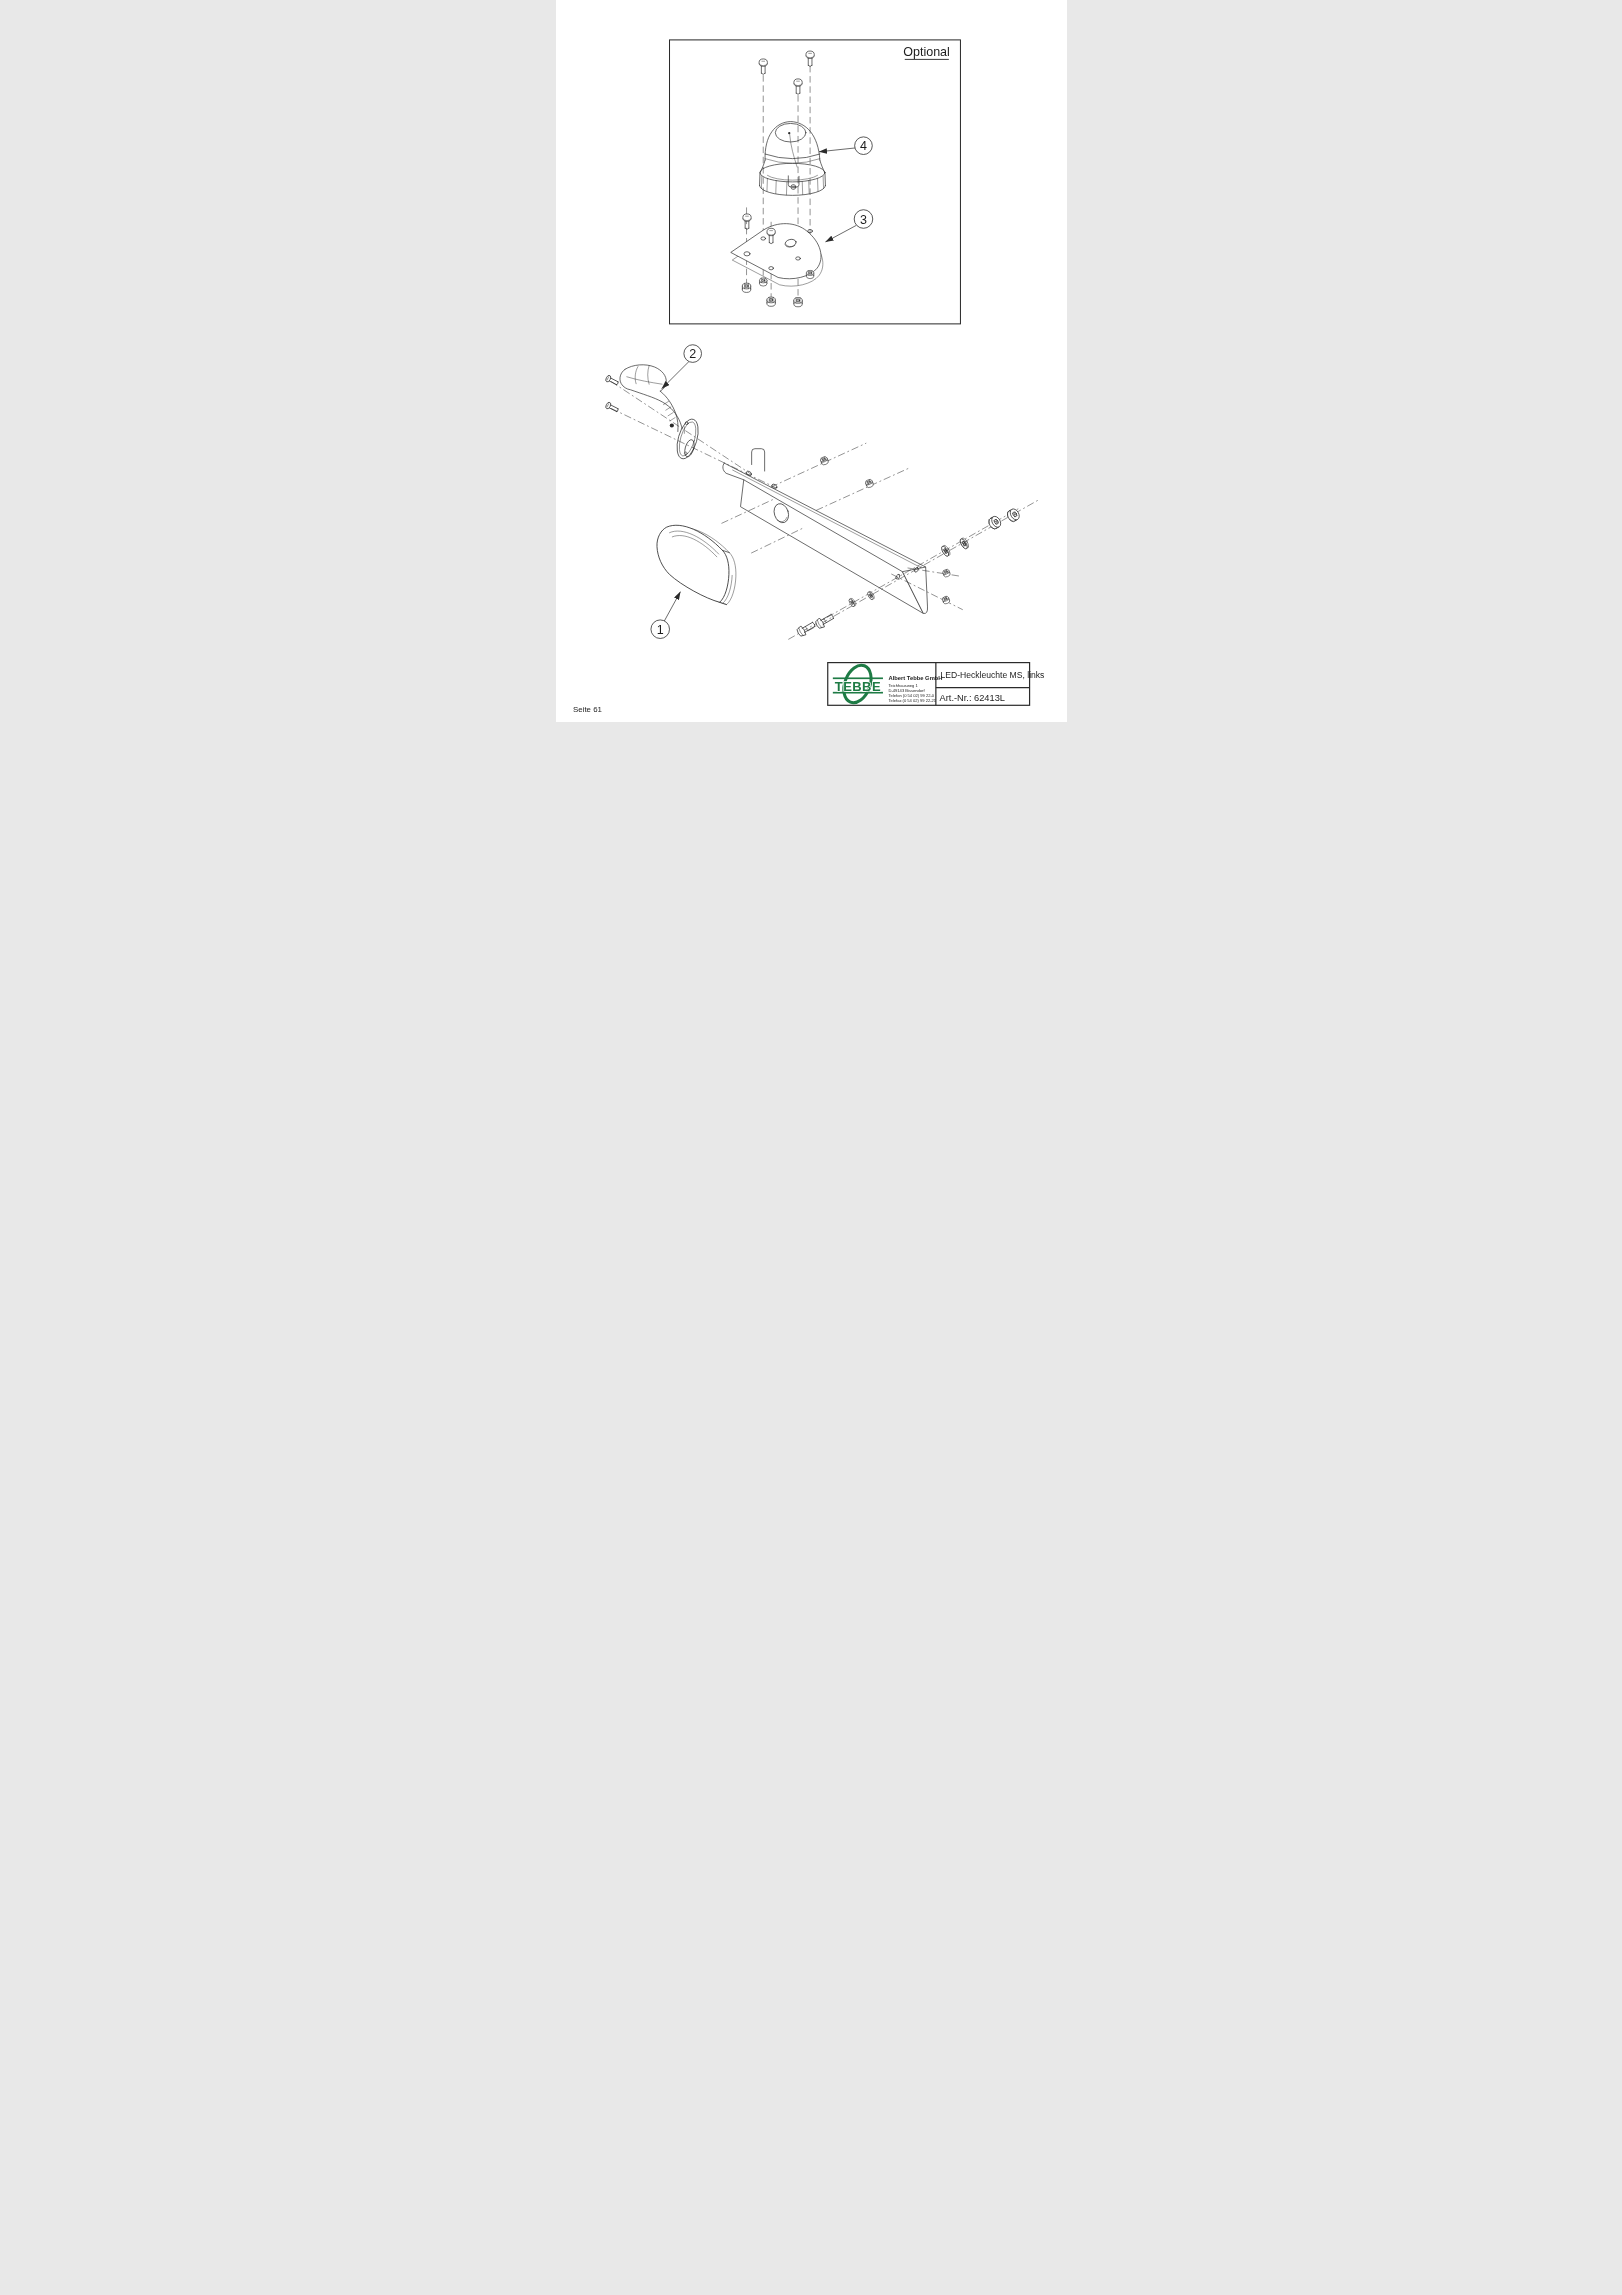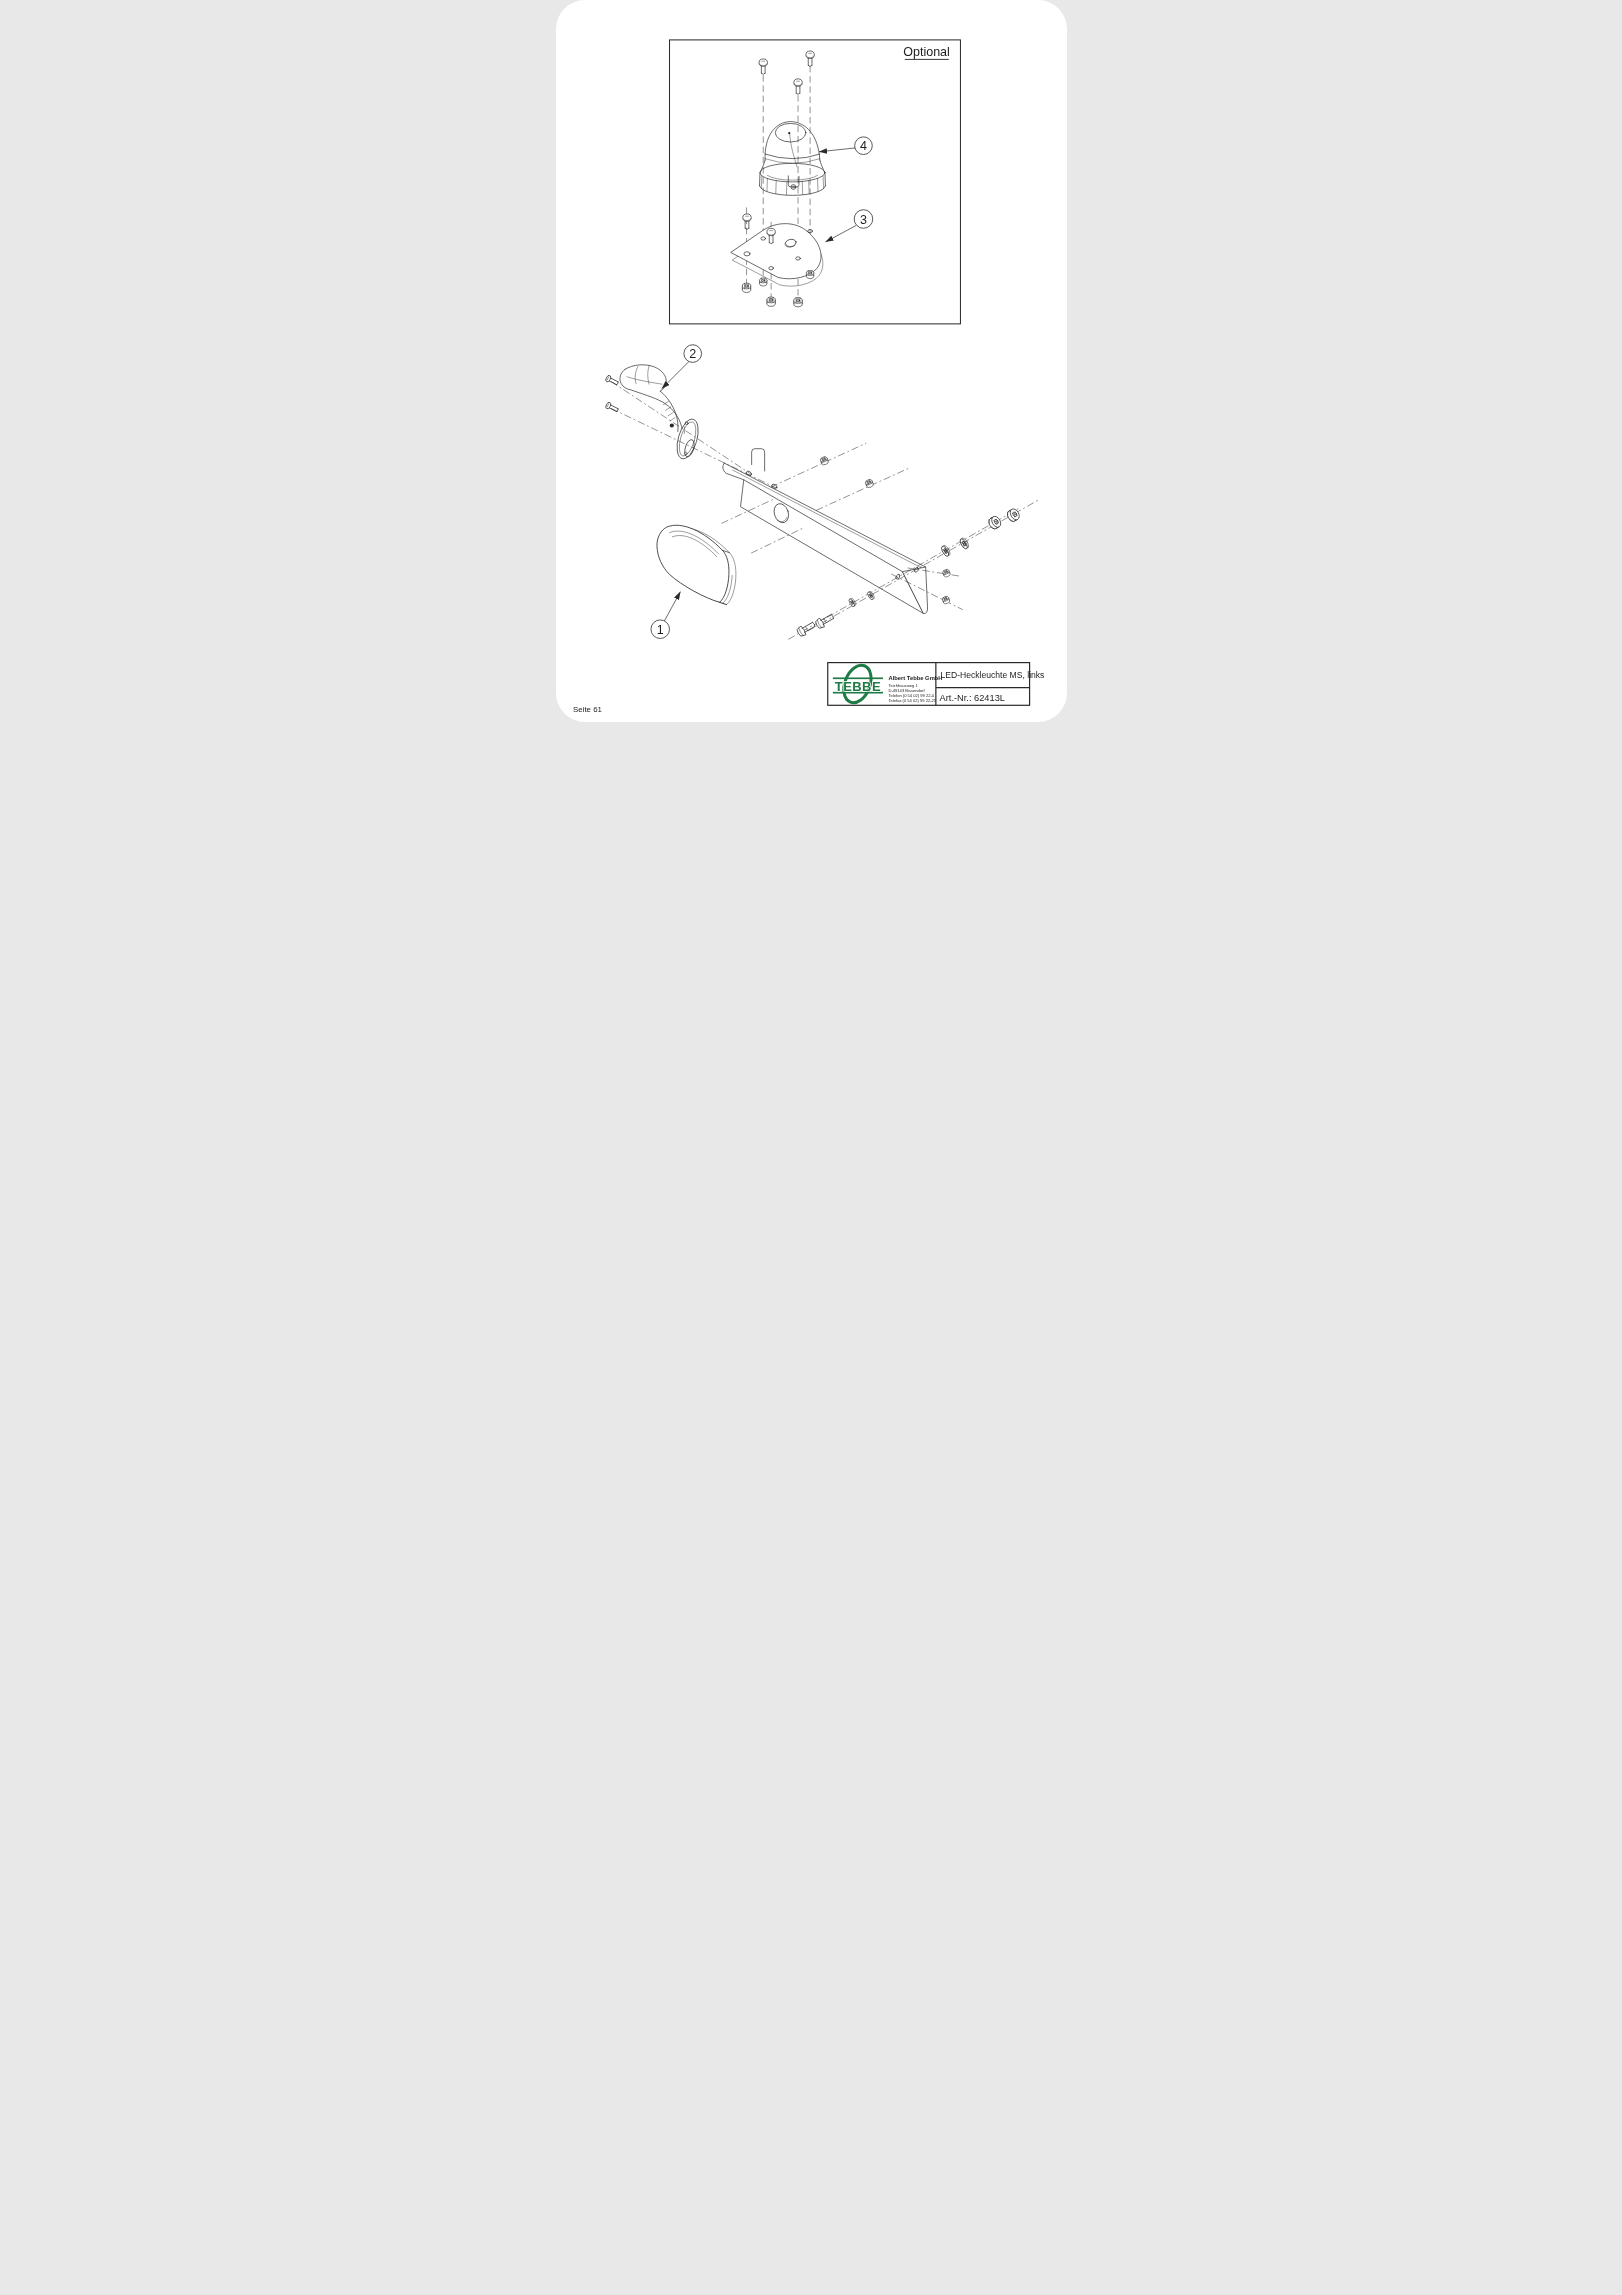--- a/index.html
+++ b/index.html
@@ -1,18 +1,18 @@
 <!DOCTYPE html>
 <html style="font-size:7.4px"><head>
 <meta charset="utf-8">
 <style>
   html,body { margin:0; padding:0; background:#e8e8e8; font-family:"Liberation Sans", sans-serif; }
   .sheet {
     position:relative; width:511px; height:722px; margin:0 auto;
-    background:#ffffff; overflow:hidden;border-radius:29px;
+    background:#ffffff; overflow:hidden;
   }
   svg { position:absolute; left:0; top:0; }
   .ln   { fill:none; stroke:#2b2b2b; stroke-width:1.5; stroke-linecap:round; stroke-linejoin:round; }
   .lnw  { fill:#ffffff; stroke:#2b2b2b; stroke-width:1.5; stroke-linejoin:round; }
   .thin { fill:none; stroke:#2b2b2b; stroke-width:1; stroke-linecap:round; }
   .dash { fill:none; stroke:#2b2b2b; stroke-width:1.1; stroke-dasharray:14 8; }
   .dd   { fill:none; stroke:#2b2b2b; stroke-width:1.1; stroke-dasharray:16 6 4 6; }
   .callout-circle { fill:#ffffff; stroke:#2b2b2b; stroke-width:1.7; }
   .callout-num { font-size:27px; fill:#1d1d1d; text-anchor:middle; }
   .label { fill:#1d1d1d; }

